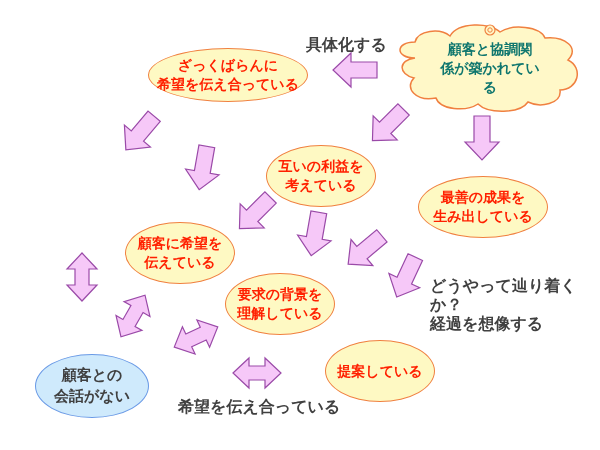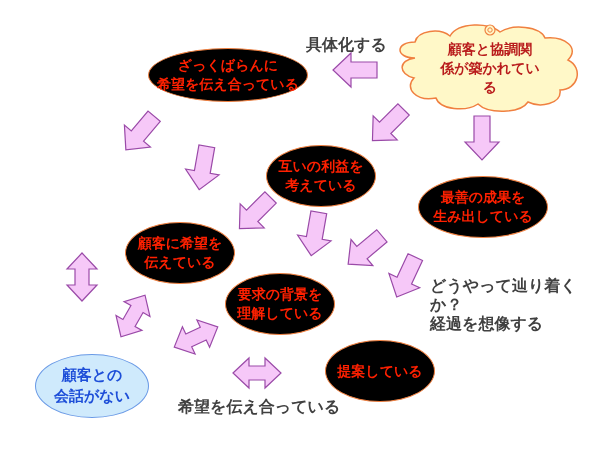--- a/index.html
+++ b/index.html
@@ -2,24 +2,24 @@
 <html><head>
 <meta charset="utf-8">
 <style>
   html, body { margin:0; padding:0; }
   body { width:600px; height:450px; background:#ffffff; position:relative; overflow:hidden;
          font-family:"DejaVu Sans", sans-serif; }
   #diagram { position:absolute; left:0; top:0; width:600px; height:450px; }
   .node { position:absolute; display:flex; align-items:center; justify-content:center; text-align:center;
           border-radius:50%; box-sizing:border-box; font-weight:bold; font-size:14px; line-height:19px;
           white-space:pre-line; }
-  .node.yellow { background:#000000; border:1.5px solid #f08040; color:#ff2000; }
-  .node.blue { background:#cfeafc; border:1.5px solid #6a9ae6; color:#1d4ed8; font-size:15px; line-height:21px; }
+  .node.yellow { background:#fef9c3; border:1.5px solid #f08040; color:#ff2000; }
+  .node.blue { background:#cfeafc; border:1.5px solid #6a9ae6; color:#404040; font-size:15px; line-height:21px; }
   .cloud-text { position:absolute; text-align:center; font-weight:bold; font-size:14px; line-height:19px;
-                color:#b91c1c; white-space:pre-line; }
+                color:#0f766e; white-space:pre-line; }
   .label { position:absolute; font-weight:bold; color:#404040; font-size:16px; line-height:19px; white-space:pre-line; }
 </style>
 </head>
 <body>
 
 <div id="diagram">
   <svg width="600" height="450" style="position:absolute;left:0;top:0">
     <defs>
       <path id="ar" d="M-22,-8 L4,-8 L4,-17 L22,0 L4,17 L4,8 L-22,8 Z"></path>
       <path id="dar" d="M-24,0 L-8,-15 L-8,-7 L8,-7 L8,-15 L24,0 L8,15 L8,7 L-8,7 L-8,15 Z"></path>

